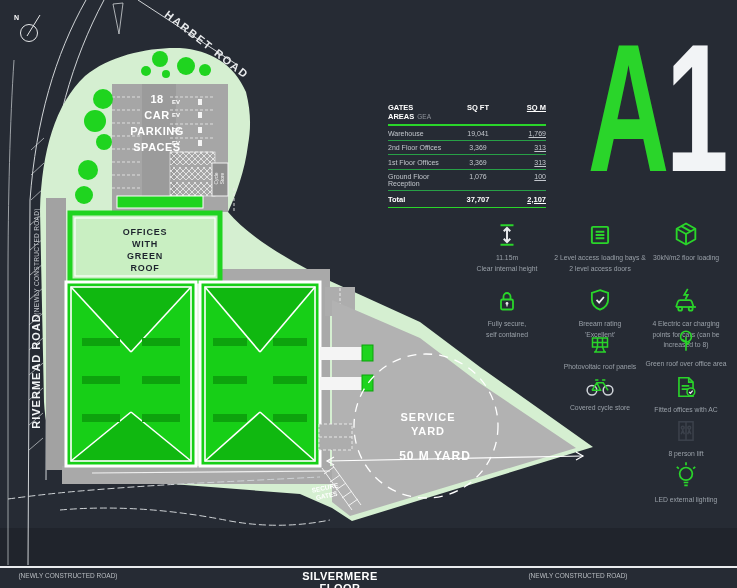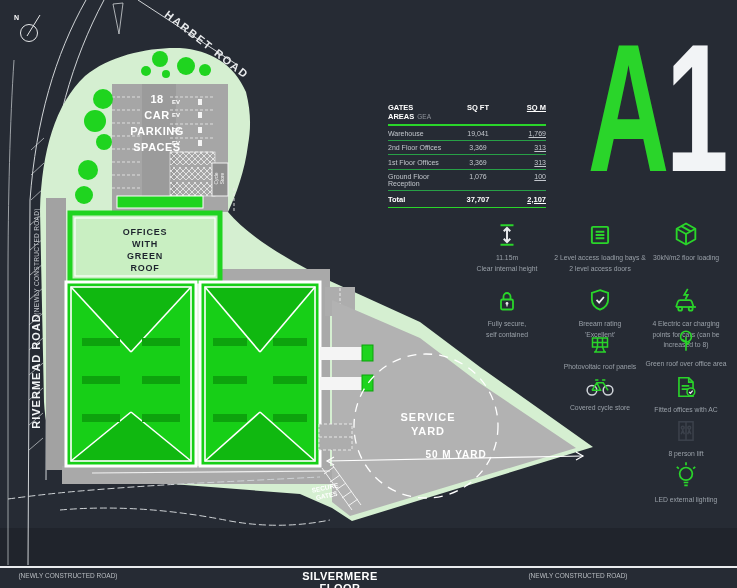--- a/index.html
+++ b/index.html
@@ -238,21 +238,21 @@
 
   <div class="ovl" style="left:95px;top:226px;width:100px;font-size:9px;font-weight:bold;letter-spacing:.8px;
               line-height:1.35;color:#1e242e;">OFFICES
 WITH
 GREEN
 ROOF</div>
 
   <div class="ovl" style="left:378px;top:410px;width:100px;font-size:11px;font-weight:bold;letter-spacing:1px;line-height:1.3;">SERVICE
 YARD</div>
 
-  <div class="ovl" style="left:416px;top:449px;width:80px;font-size:10px;font-weight:bold;letter-spacing:1px;">50 M YARD</div>
+  <div class="ovl" style="left:395px;top:449px;width:80px;font-size:12px;font-weight:bold;letter-spacing:1px;">50 M YARD</div>
 
   <div class="ovl" style="left:296px;top:484px;width:60px;font-size:6.5px;font-weight:bold;line-height:1.3;
               transform:rotate(-12deg);">SECURE
 GATES</div>
 
   <div class="ovl" style="left:18px;top:572px;width:100px;font-size:6.5px;color:#b9bdc2;">(NEWLY CONSTRUCTED ROAD)</div>
   <div class="ovl" style="left:280px;top:570px;width:120px;font-size:11px;font-weight:bold;letter-spacing:.5px;">SILVERMERE FLOOR</div>
   <div class="ovl" style="left:528px;top:572px;width:100px;font-size:6.5px;color:#b9bdc2;">(NEWLY CONSTRUCTED ROAD)</div>
 
   <div class="badge">

